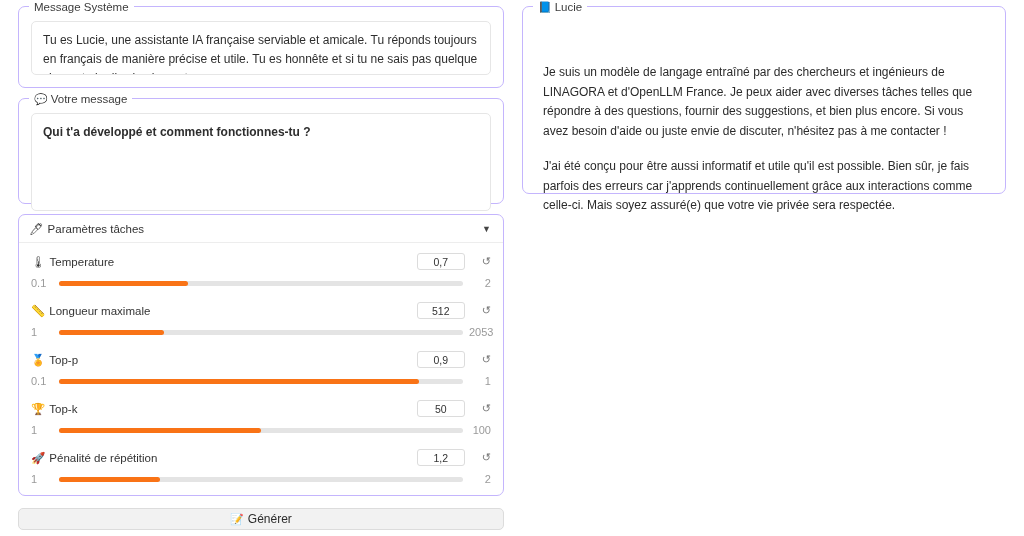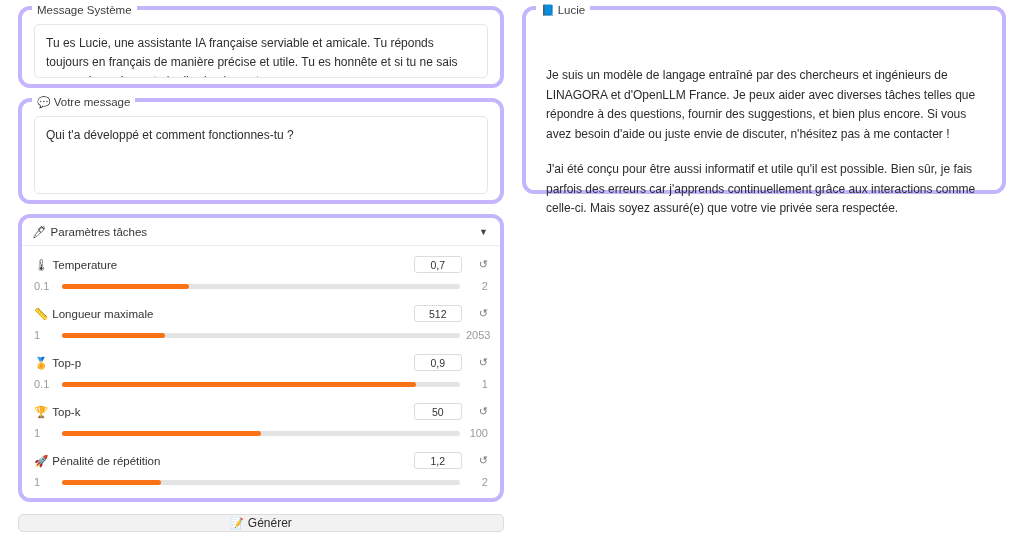--- a/index.html
+++ b/index.html
@@ -18,22 +18,22 @@
     padding: 6px 18px;
     display: flex;
     gap: 18px;
   }
   .col-left { width: 490px; display: flex; flex-direction: column; gap: 10px; }
   .col-right { width: 488px; display: flex; flex-direction: column; gap: 10px; }
 
   
   .card {
     position: relative;
-    border: 4px solid #c4b5fd;
-    border-radius: 12px;
+    border: 1px solid #c4b5fd;
+    border-radius: 7px;
     background: #ffffff;
     padding: 10px 12px 12px 12px;
   }
   .card-label {
     position: absolute;
     top: -0px;
     left: 10px;
     transform: translateY(-50%);
     background: #ffffff;
     padding: 0 5px;
@@ -55,21 +55,21 @@
     font-size: 12px;
     line-height: 19px;
     color: #2e2e2e;
     padding: 9px 11px;
     resize: none;
     outline: none;
     font-family: "Liberation Sans", sans-serif;
     overflow: hidden;
   }
   .sys-box { height: 54px; margin-top: 4px; }
-  .msg-box { height: 78px; margin-top: 4px; }
+  .msg-box { height: 98px; margin-top: 4px; font-weight: bold; }
 
   .card-sys { height: 82px; }
   .card-msg { height: 106px; }
 
   
   .card-output { height: 188px; padding-top: 14px; }
   .out-text { font-size: 12px; line-height: 19.5px; color: #2b2b2b; padding: 2px 6px 0 8px; margin-top: 40px; }
   .out-text p { margin: 0 0 16px 0; }
   .out-text p:last-child { margin-bottom: 0; }
 

